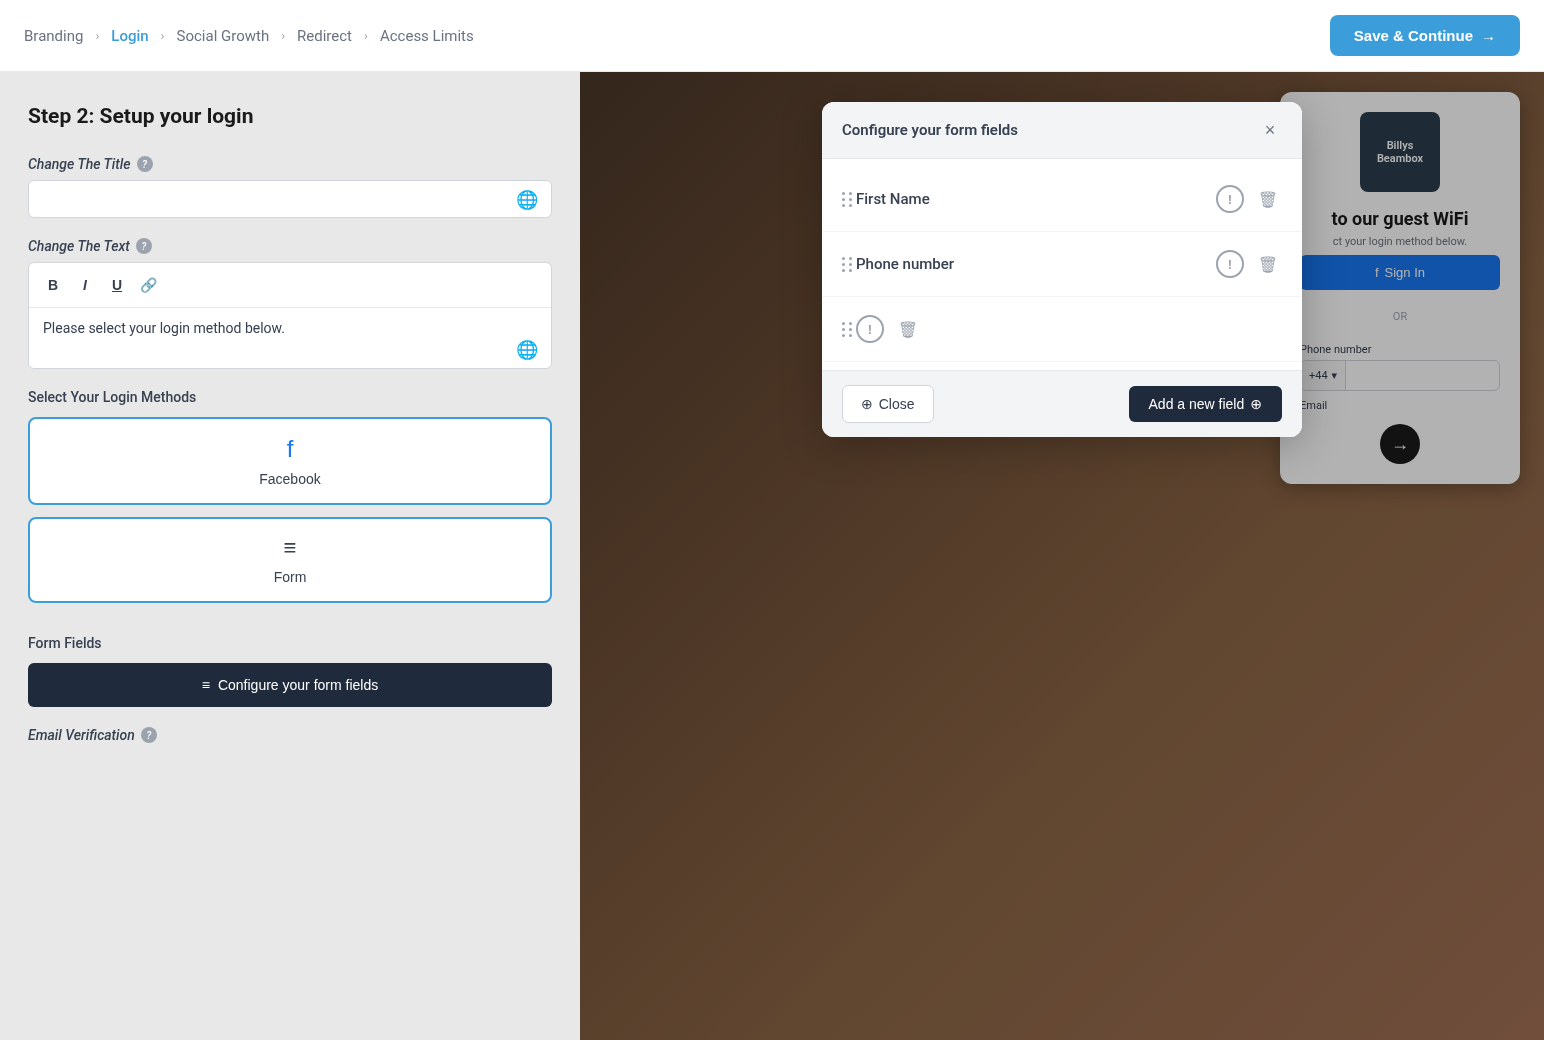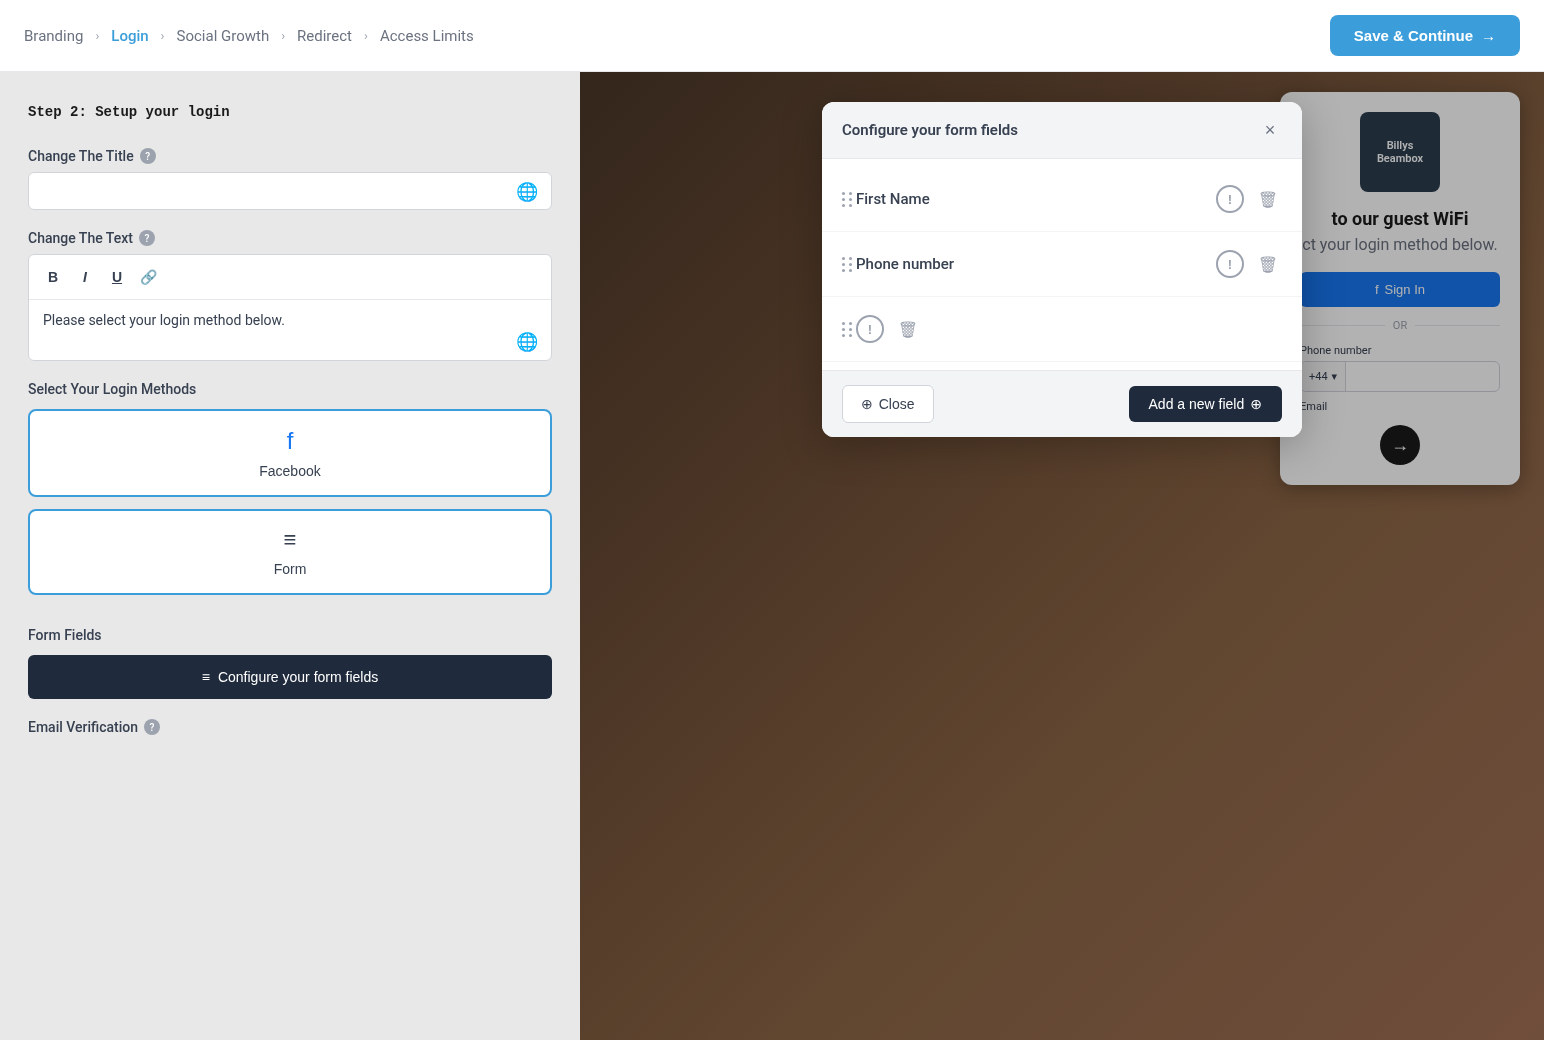--- a/index.html
+++ b/index.html
@@ -74,34 +74,34 @@
 
     
     .left-panel {
       width: 580px;
       background: #e8e8e8;
       padding: 32px 28px;
       overflow-y: auto;
       flex-shrink: 0;
     }
     .step-title {
-      font-size: 14px;
+      font-size: 21px;
       font-weight: 700;
       color: #1a1a1a;
       margin-bottom: 28px;
-      font-family: Liberation Mono, monospace;
     }
     .field-label {
       font-size: 14px;
       font-weight: 500;
       color: #374151;
       margin-bottom: 8px;
       display: flex;
       align-items: center;
       gap: 6px;
+      font-style: italic;
     }
     .help-icon {
       width: 16px;
       height: 16px;
       border-radius: 50%;
       background: #9ca3af;
       color: #fff;
       font-size: 10px;
       display: inline-flex;
       align-items: center;
@@ -256,41 +256,42 @@
       width: 80px;
       height: 80px;
       border-radius: 8px;
       display: flex;
       align-items: center;
       justify-content: center;
       margin: 0 auto 16px;
     }
     .preview-logo-text { color: #fff; font-size: 11px; text-align: center; font-weight: 600; }
     .preview-welcome { font-size: 18px; font-weight: 700; text-align: center; margin-bottom: 6px; color: #1a1a1a; }
-    .preview-subtitle { font-size: 16px; color: #6b7280; text-align: center; margin-bottom: 18px; }
+    .preview-subtitle { font-size: 11px; color: #6b7280; text-align: center; margin-bottom: 7px; }
     .preview-fb-btn {
       background: #1877f2;
       color: #fff;
       border: none;
       border-radius: 6px;
       padding: 10px;
       width: 100%;
       font-size: 13px;
       cursor: pointer;
       display: flex;
       align-items: center;
       justify-content: center;
       gap: 6px;
       margin-bottom: 12px;
     }
     .preview-or {
       display: flex;
       align-items: center;
       gap: 8px;
       margin-bottom: 12px;
+      flex-direction: column;
     }
     .preview-or-line { flex: 1; height: 1px; background: #e5e7eb; }
     .preview-or-text { font-size: 11px; color: #9ca3af; }
     .preview-field-label { font-size: 11px; color: #374151; margin-bottom: 4px; }
     .preview-phone-row {
       display: flex;
       border: 1px solid #d1d5db;
       border-radius: 6px;
       overflow: hidden;
       margin-bottom: 8px;

